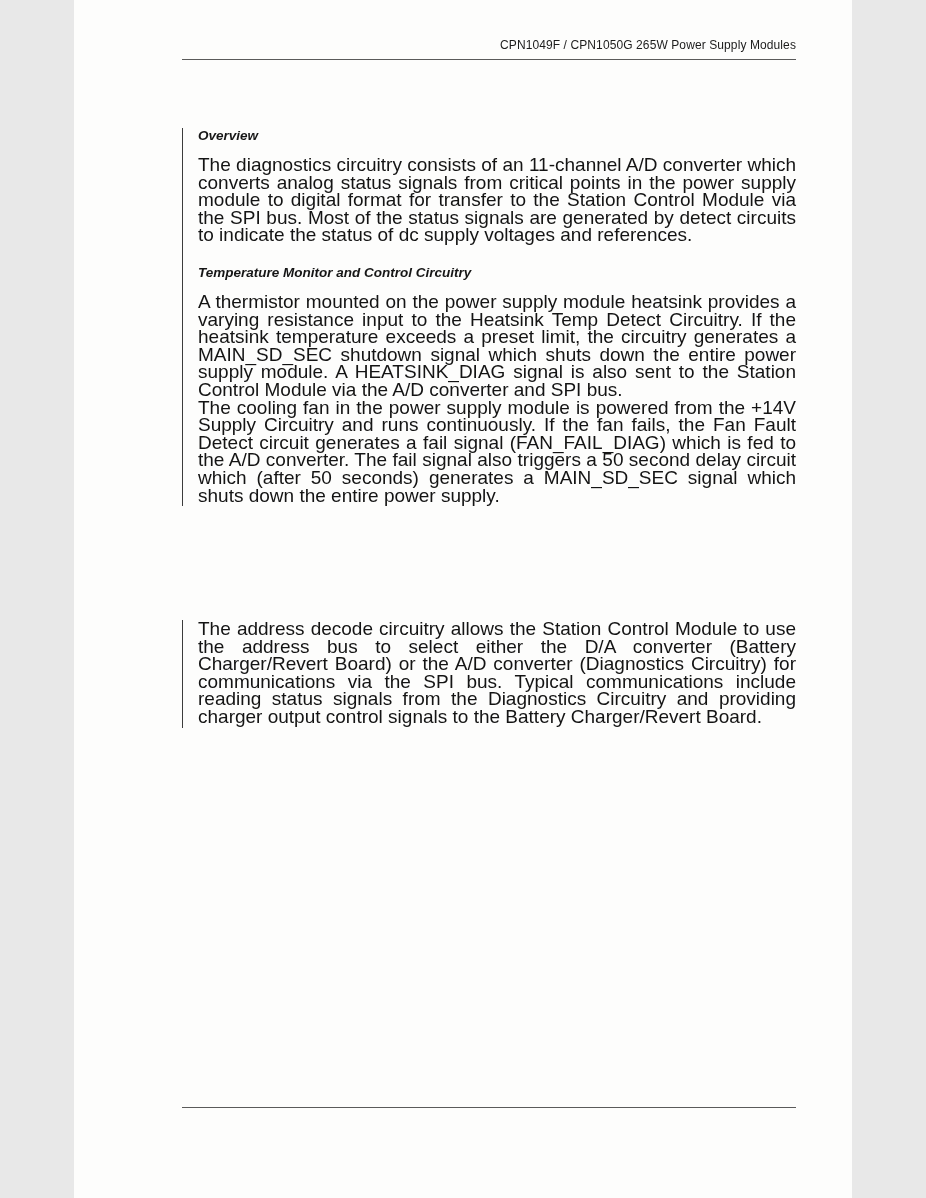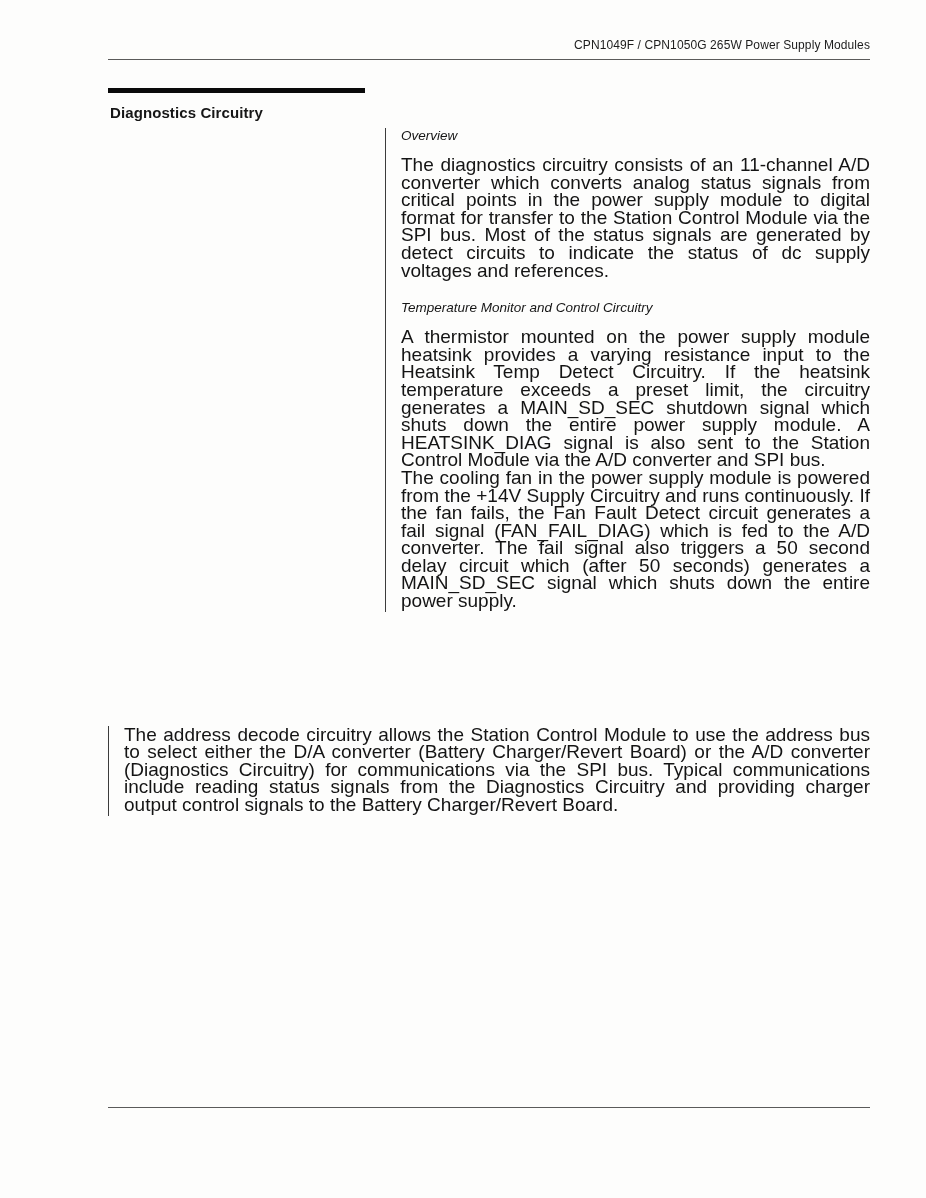--- a/index.html
+++ b/index.html
@@ -3,21 +3,21 @@
 <meta charset="utf-8">
 <style>
   * { box-sizing: border-box; }
   html, body { margin: 0; padding: 0; }
   body {
     background: #e8e8e8;
     font-family: "Liberation Sans", sans-serif;
   }
   .page {
     position: relative;
-    width: 926px;
+    width: 778px;
     height: 1198px;
     margin: 0 auto;
     background: #fdfdfc;
     color: #161616;
     overflow: hidden;
   }
 
   
   .page-header {
     position: absolute;
@@ -69,21 +69,21 @@
   }
   .section-right {
     flex: 1;
     margin-top: 40px;
     border-left: 1px solid #3c3c3c;
     padding-left: 15px;
     padding-bottom: 2px;
   }
   .subheading {
     font-size: 13.5px;
-    font-weight: normal;
+    font-weight: bold;
     font-style: italic;
     margin: 0 0 13px 0;
   }
   .section-right .block + .block .subheading {
     margin-top: 21px;
   }
   .paragraph {
     font-size: 19px;
     line-height: 17.6px;
     text-align: justify;
@@ -125,24 +125,20 @@
 <div class="page">
 
   <header class="page-header">
     <div class="header-title">CPN1049F / CPN1050G 265W Power Supply Modules</div>
     <hr class="header-rule">
   </header>
 
   <div class="content-body">
 
     <section class="doc-section">
-      <div class="section-left">
-        <div class="section-bar"></div>
-        <h2 class="section-heading">Diagnostics Circuitry</h2>
-      </div>
       <div class="section-right">
         <div class="block">
           <h3 class="subheading">Overview</h3>
           <p class="paragraph">The diagnostics circuitry consists of an 11-channel A/D converter which converts analog status signals from critical points in the power supply module to digital format for transfer to the Station Control Module via the SPI bus. Most of the status signals are generated by detect circuits to indicate the status of dc supply voltages and references.</p>
         </div>
         <div class="block">
           <h3 class="subheading">Temperature Monitor and Control Circuitry</h3>
           <p class="paragraph">A thermistor mounted on the power supply module heatsink provides a varying resistance input to the Heatsink Temp Detect Circuitry. If the heatsink temperature exceeds a preset limit, the circuitry generates a MAIN_SD_SEC shutdown signal which shuts down the entire power supply module. A HEATSINK_DIAG signal is also sent to the Station Control Module via the A/D converter and SPI bus.</p>
         </div>
         <div class="block">

